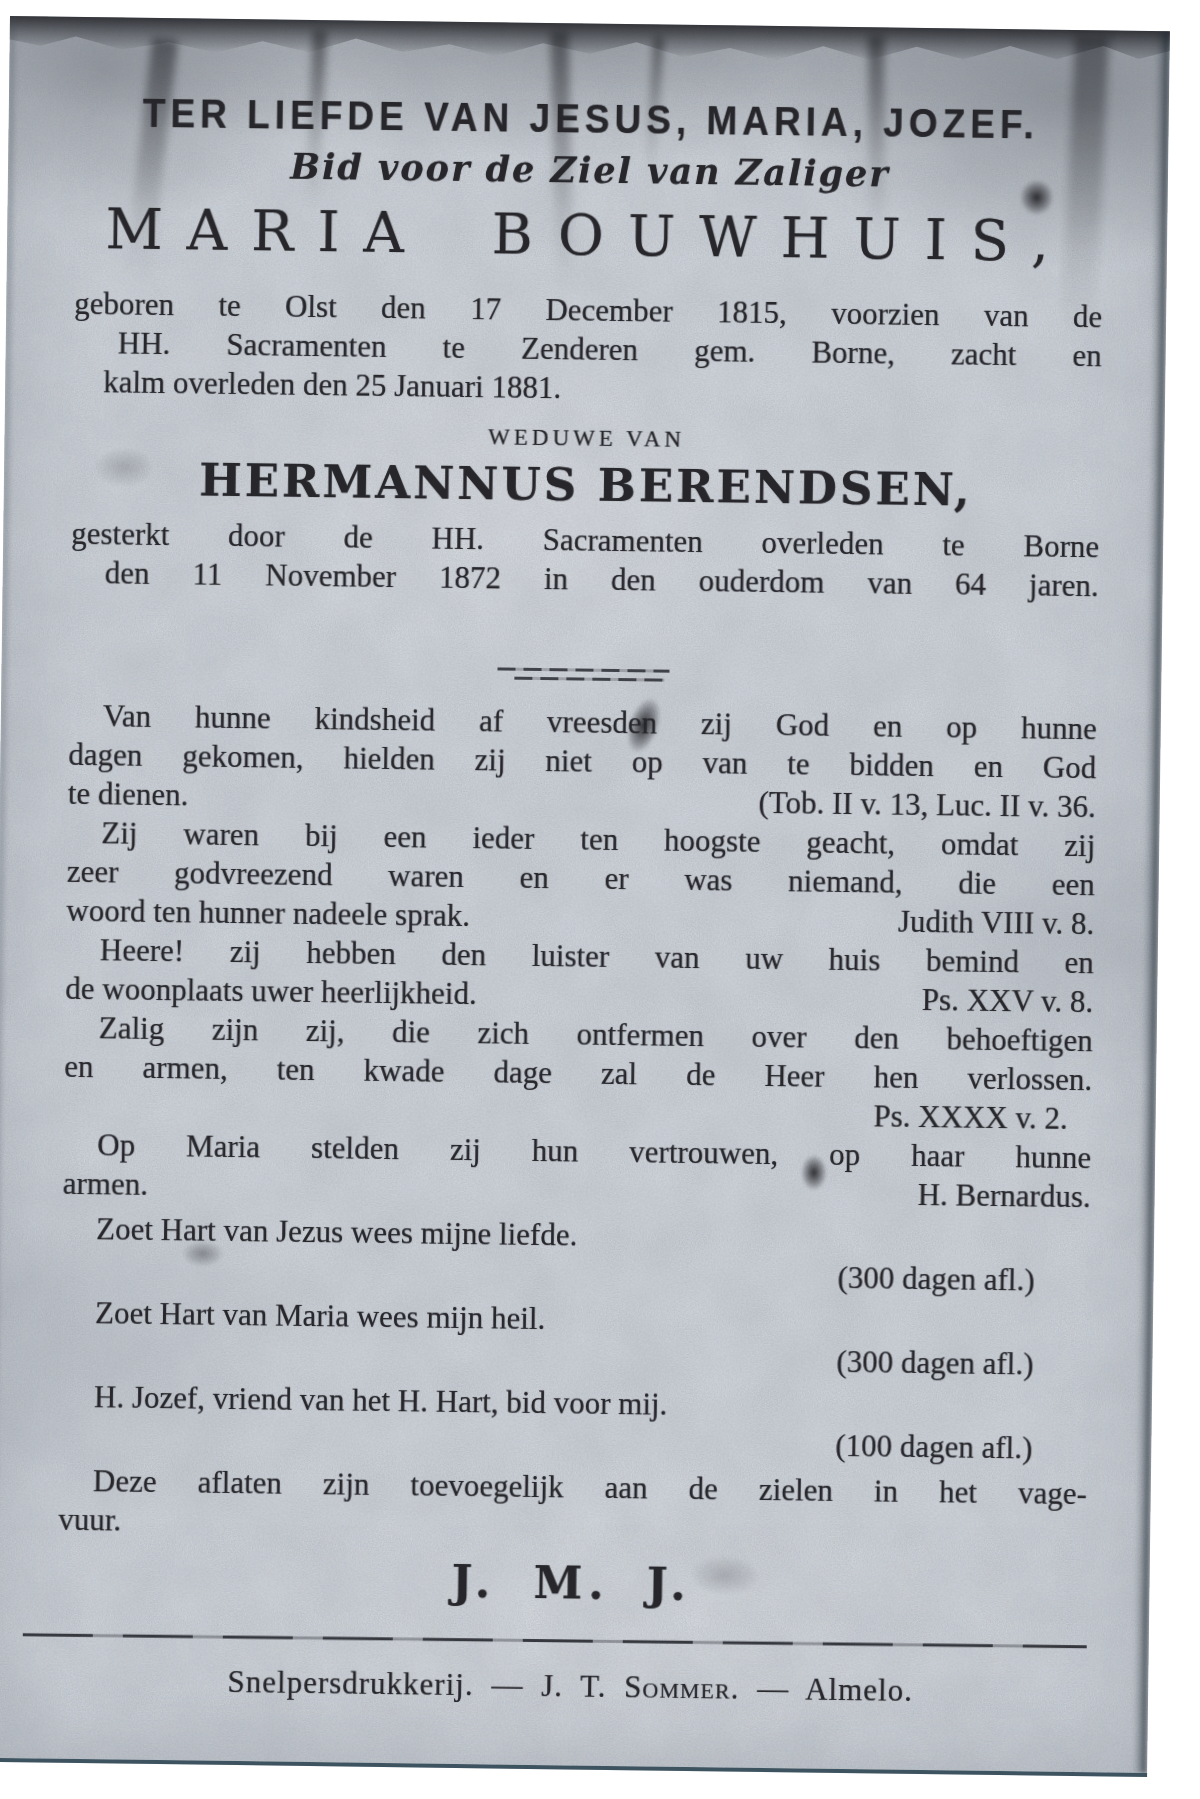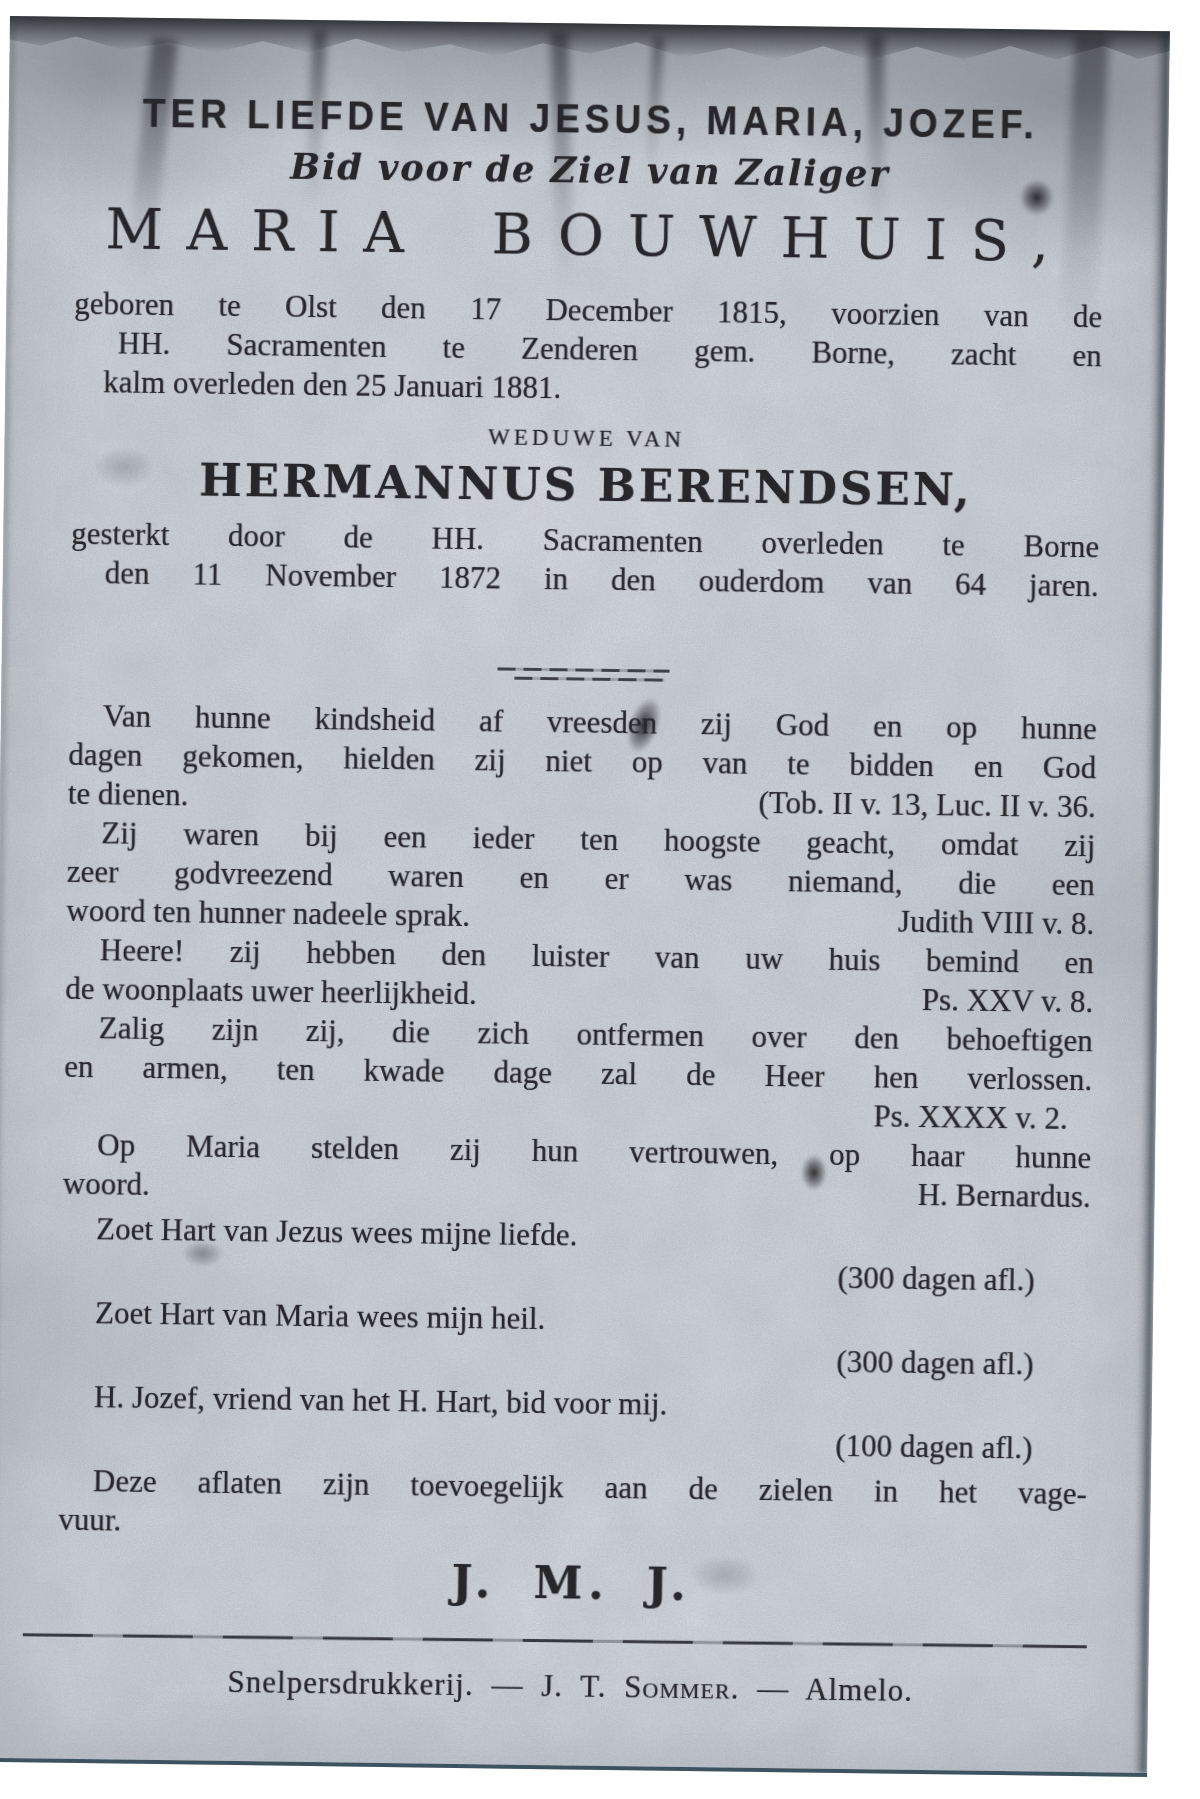--- a/index.html
+++ b/index.html
@@ -237,21 +237,21 @@
           <span>de woonplaats uwer heerlijkheid.</span>
           <span>Ps. XXV v. 8.</span>
         </p>
 
         <p class="l ind">Zalig zijn zij, die zich ontfermen over den behoeftigen</p>
         <p class="l">en armen, ten kwade dage zal de Heer hen verlossen.</p>
         <p class="l noj rightline">Ps. XXXX v. 2.</p>
 
         <p class="l ind">Op Maria stelden zij hun vertrouwen, op haar hunne</p>
         <p class="l split">
-          <span>woord.</span>
+          <span>armen.</span>
           <span>H. Bernardus.</span>
         </p>
 
         <div class="asp">
           <p class="l noj ind">Zoet Hart van Jezus wees mijne liefde.</p>
           <p class="l noj rightline indg">(300 dagen afl.)</p>
         </div>
         <div class="asp">
           <p class="l noj ind">Zoet Hart van Maria wees mijn heil.</p>
           <p class="l noj rightline indg">(300 dagen afl.)</p>

